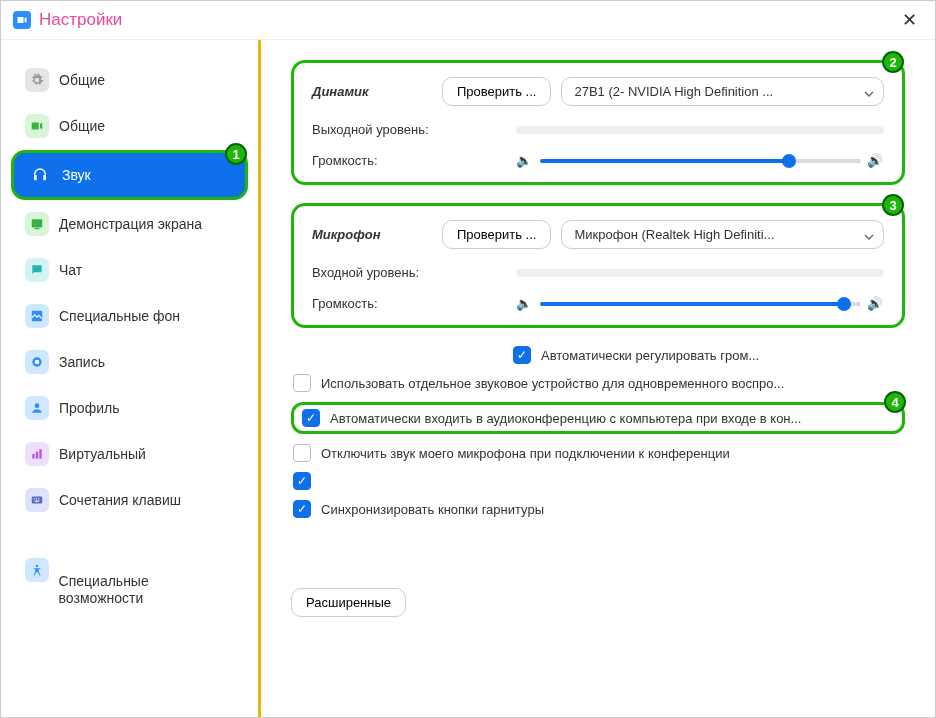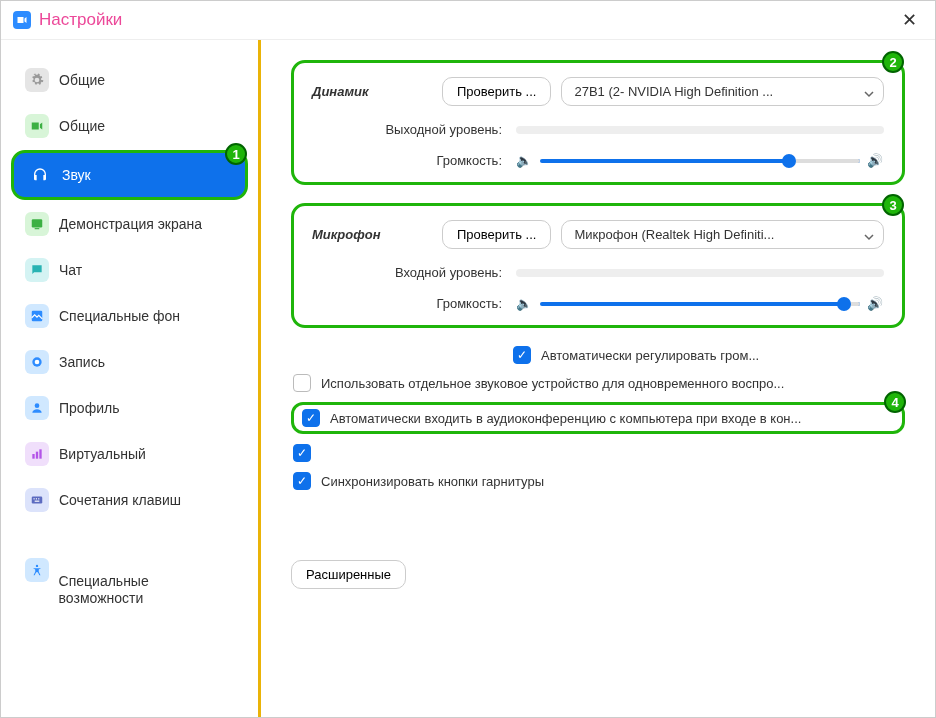--- a/index.html
+++ b/index.html
@@ -15,21 +15,21 @@
 .sidebar-item { display: flex; align-items: center; padding: 10px 14px; border-radius: 10px; cursor: pointer; font-size: 14px; color: #333; position: relative; margin-bottom: 2px; }
 .sidebar-item .icon-wrap { width: 24px; height: 24px; border-radius: 6px; margin-right: 10px; display: flex; align-items: center; justify-content: center; }
 .sidebar-item.active { background: #0e71eb; color: #fff; }
 .sidebar-item .label-multiline { line-height: 1.2; margin-top: 39px; }
 .hl-border { border: 3px solid #1fb50a; border-radius: 14px; }
 .anno-badge { position: absolute; right: -2px; top: -10px; width: 22px; height: 22px; border-radius: 50%; background: #1fb50a; color: #fff; font-weight: bold; font-size: 13px; display: flex; align-items: center; justify-content: center; border: 2px solid #006400; }
 .main { flex: 1; padding: 20px 30px; overflow-y: auto; font-size: 13px; color: #333; }
 .section { position: relative; padding: 14px 18px; margin-bottom: 18px; }
 .section-row { display: flex; align-items: center; margin-bottom: 16px; }
 .section-title { width: 130px; font-weight: 600; font-style: italic; }
-.label-right { text-align: right; width: 190px; margin-right: 14px; }
+.label-right { text-align: left; width: 190px; margin-right: 14px; }
 .btn { border: 1px solid #ccc; background: #fff; border-radius: 10px; padding: 6px 14px; font-size: 13px; cursor: pointer; margin-right: 10px; }
 .select { border: 1px solid #ccc; background: #fff; border-radius: 10px; padding: 6px 28px 6px 12px; font-size: 13px; cursor: pointer; flex: 1; position: relative; white-space: nowrap; overflow: hidden; text-overflow: ellipsis; }
 .select-wrap { flex: 1; position: relative; }
 .select-wrap .chev { position: absolute; right: 10px; top: 50%; transform: translateY(-50%); pointer-events:none; }
 .level-bar { flex: 1; height: 8px; background: #eee; border-radius: 4px; }
 .slider-row { display: flex; align-items: center; flex: 1; gap: 8px; }
 .slider-track { flex: 1; height: 4px; background: #0e71eb; border-radius: 2px; position: relative; }
 .slider-track .rest { position: absolute; right: 0; top: 0; height: 4px; background: #ddd; border-radius: 2px; }
 .slider-thumb { position: absolute; width: 14px; height: 14px; background: #0e71eb; border-radius: 50%; top: -5px; transform: translateX(-50%); }
 .vol-icon { color: #747487; }
@@ -232,20 +232,24 @@
         <div class="chk"></div>
         <span class="check-label">Использовать отдельное звуковое устройство для одновременного воспро...</span>
       </div>
 
       <div class="check-row hl-check" style="position:relative">
         <div class="chk checked"></div>
         <span class="check-label">Автоматически входить в аудиоконференцию с компьютера при входе в кон...</span>
         <div class="anno-badge" style="top:-14px;right:-4px">4</div>
       </div>
 
+      <div class="check-row">
+        <div class="chk"></div>
+        <span class="check-label">Отключить звук моего микрофона при подключении к конференции</span>
+      </div>
 
       <div class="check-row">
         <div class="chk checked"></div>
       </div>
 
       <div class="check-row">
         <div class="chk checked"></div>
         <span class="check-label">Синхронизировать кнопки гарнитуры</span>
       </div>
 

